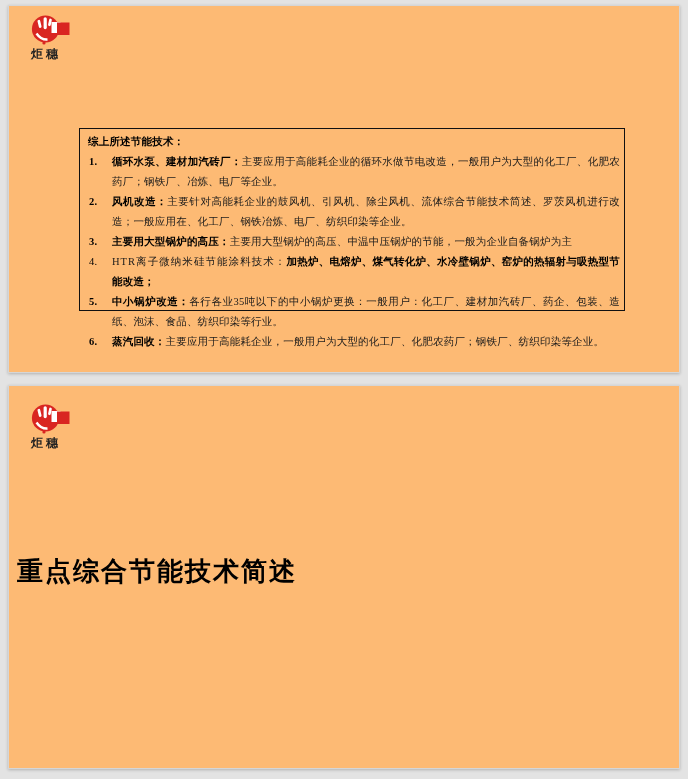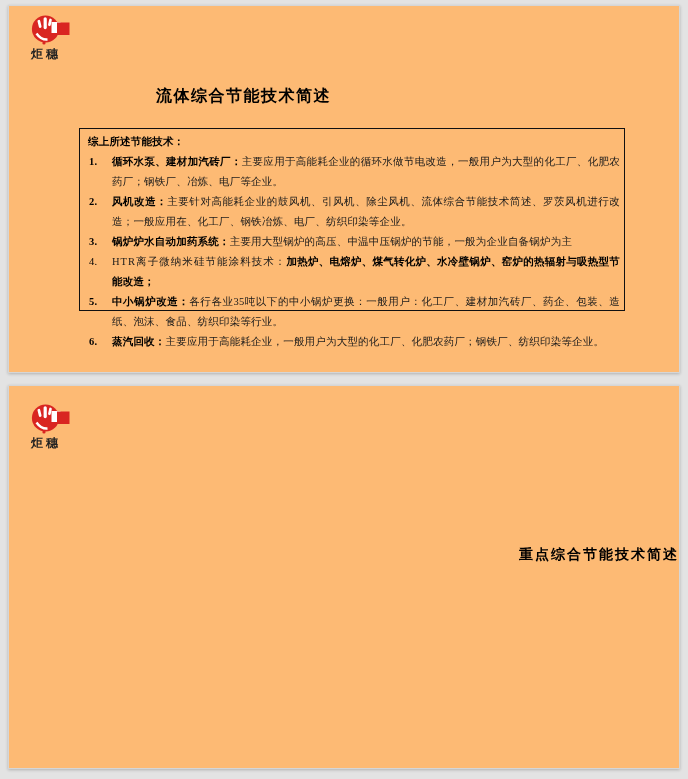--- a/index.html
+++ b/index.html
@@ -46,22 +46,22 @@
   .item{position:relative;padding-left:26px;}
   .item .num{position:absolute;left:3px;top:0;font-weight:bold;color:#000;}
   .item .lead{font-weight:bold;color:#000;}
   .item .body{font-weight:normal;color:#1a1a1a;}
   .item.swap .num{font-weight:normal;}
   .item.swap .lead{font-weight:normal;color:#1a1a1a;letter-spacing:1px;}
   .item.swap .body{font-weight:bold;color:#000;}
 
   
   .t2{
-    position:absolute;left:0;top:160px;width:100%;margin:0;
-    text-align:right;font-size:14px;font-weight:bold;color:#000;
+    position:absolute;left:0;top:160px;width:100%;margin:8px;
+    text-align:left;font-size:26px;font-weight:bold;color:#000;
     letter-spacing:2px;
   }
 </style>
 </head>
 <body>
 
 <div class="canvas">
 
   <section class="page page1">
 
@@ -72,38 +72,37 @@
         <rect x="26" y="9.5" width="12.5" height="12.5" fill="#d92521"></rect>
         <rect x="12.6" y="4.2" width="3.2" height="12" rx="1.6" fill="#ffffff"></rect>
         <rect x="7.2" y="6.8" width="2.7" height="8.2" rx="1.3" fill="#ffffff" transform="rotate(-14 8.5 11)"></rect>
         <rect x="17.6" y="5.6" width="2.7" height="7.6" rx="1.3" fill="#ffffff" transform="rotate(12 19 9.4)"></rect>
         <path d="M5.5 20.5 q4.5 6.5 11 6" stroke="#ffffff" stroke-width="2.4" fill="none"></path>
         <circle cx="13" cy="30" r="1.6" fill="#d92521"></circle>
       </svg>
       <div class="logo-text">炬穗</div>
     </div>
 
-    <h1 class="t1">流体综合节能技术简述</h1>
 
     <div class="textbox">
       <div class="heading">综上所述节能技术：</div>
 
       <div class="item">
         <span class="num">1.</span>
         <span class="lead">循环水泵、建材加汽砖厂：</span><span class="body">主要应用于高能耗企业的循环水做节电改造，一般用户为大型的化工厂、化肥农药厂；钢铁厂、冶炼、电厂等企业。</span>
       </div>
 
       <div class="item">
         <span class="num">2.</span>
         <span class="lead">风机改造：</span><span class="body">主要针对高能耗企业的鼓风机、引风机、除尘风机、流体综合节能技术简述、罗茨风机进行改造；一般应用在、化工厂、钢铁冶炼、电厂、纺织印染等企业。</span>
       </div>
 
       <div class="item">
         <span class="num">3.</span>
-        <span class="lead">锅炉炉水自动加药系统：</span><span class="body">主要用大型锅炉的高压、中温中压锅炉的节能，一般为企业自备锅炉为主</span>
+        <span class="lead">主要用大型锅炉的高压：</span><span class="body">主要用大型锅炉的高压、中温中压锅炉的节能，一般为企业自备锅炉为主</span>
       </div>
 
       <div class="item swap">
         <span class="num">4.</span>
         <span class="lead">HTR离子微纳米硅节能涂料技术：</span><span class="body">加热炉、电熔炉、煤气转化炉、水冷壁锅炉、窑炉的热辐射与吸热型节能改造；</span>
       </div>
 
       <div class="item">
         <span class="num">5.</span>
         <span class="lead">中小锅炉改造：</span><span class="body">各行各业35吨以下的中小锅炉更换：一般用户：化工厂、建材加汽砖厂、药企、包装、造纸、泡沫、食品、纺织印染等行业。</span>

